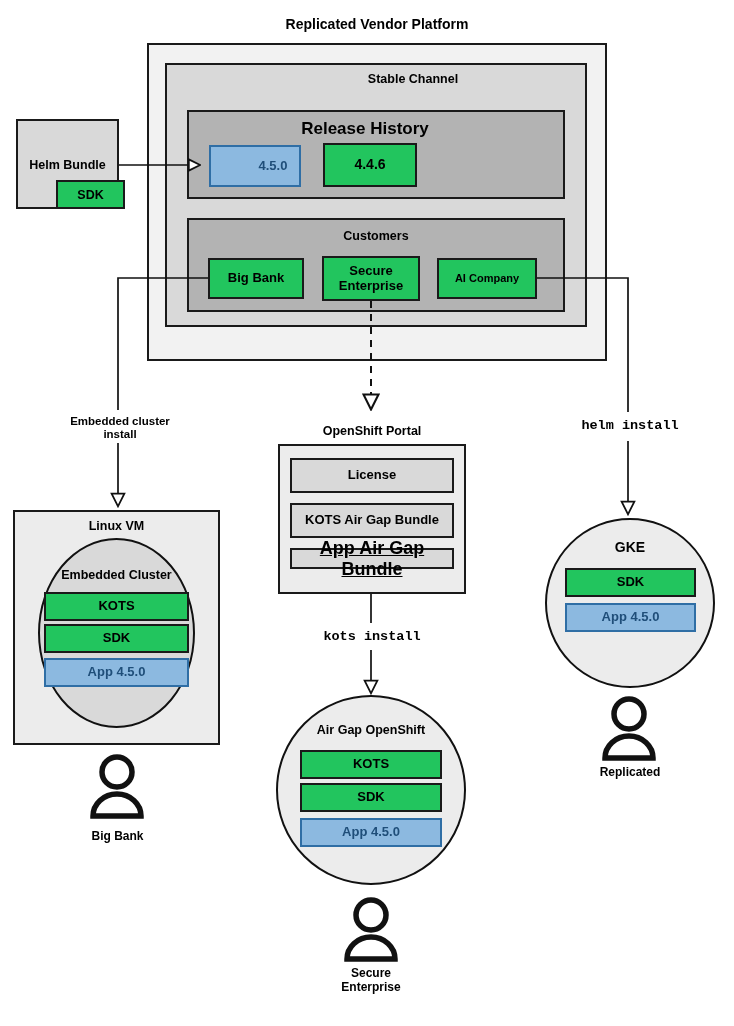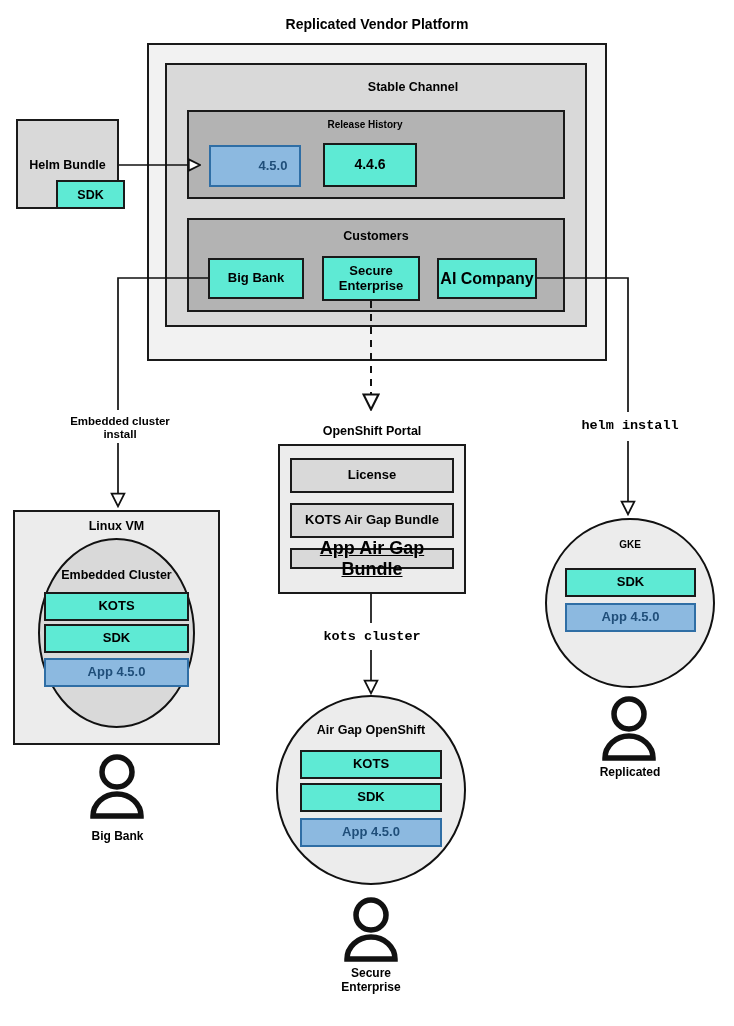--- a/index.html
+++ b/index.html
@@ -9,21 +9,21 @@
   .lbl{position:absolute;text-align:center;font-weight:bold;line-height:1.15;}
 
   
   .box{position:absolute;box-sizing:border-box;border:2px solid #1a1a1a;}
   .plat{background:#f2f2f2;}
   .chan{background:#d9d9d9;}
   .grp {background:#b3b3b3;}
   .light{background:#ececec;}
 
   .node{position:absolute;box-sizing:border-box;border:2px solid #1a1a1a;
-        background:#5eead4;display:flex;align-items:center;justify-content:center;
+        background:#22c55e;display:flex;align-items:center;justify-content:center;
         text-align:center;font-weight:bold;line-height:1.12;}
   .node.blue{background:#8cb9e0;border-color:#2f6ea5;color:#1f4e79;}
   .node.gray{background:#d9d9d9;}
 
   .hdr{position:absolute;width:100%;left:0;text-align:center;font-weight:bold;}
 
   .circle{position:absolute;box-sizing:border-box;border-radius:50%;
           border:2.5px solid #111;}
   .c-dark{background:#d9d9d9;}
   .c-light{background:#ececec;}
@@ -37,44 +37,44 @@
   .ppl{stroke:#111;stroke-width:5.5;fill:none;stroke-linecap:round;}
 </style>
 </head>
 <body>
 
 <div class="lbl" style="left:147px;top:16px;width:460px;font-size:14px;">Replicated Vendor Platform</div>
 
 <div class="box plat" style="left:147px;top:43px;width:460px;height:318px;"></div>
 
 <div class="box chan" style="left:165px;top:63px;width:422px;height:264px;"></div>
-<div class="hdr" style="left:165px;top:80px;width:496px;font-size:12.5px;">Stable Channel</div>
+<div class="hdr" style="left:165px;top:72px;width:496px;font-size:12.5px;">Stable Channel</div>
 
 <div class="box grp" style="left:187px;top:110px;width:378px;height:89px;"></div>
-<div class="hdr" style="left:187px;top:119px;width:356px;font-size:10px;">Release History</div>
+<div class="hdr" style="left:187px;top:119px;width:356px;font-size:17px;">Release History</div>
 
 <div class="node blue" style="left:209px;top:145px;width:92px;height:42px;font-size:13px;padding-left:36px;">4.5.0</div>
 <div class="node" style="left:323px;top:143px;width:94px;height:44px;font-size:14px;">4.4.6</div>
 
 <div class="box grp" style="left:187px;top:218px;width:378px;height:94px;"></div>
 <div class="hdr" style="left:187px;top:229px;width:378px;font-size:12.5px;">Customers</div>
 
 <div class="node" style="left:208px;top:258px;width:96px;height:41px;font-size:13px;">Big Bank</div>
 <div class="node" style="left:322px;top:256px;width:98px;height:45px;font-size:13px;white-space:pre-line;">Secure
 Enterprise</div>
-<div class="node" style="left:437px;top:258px;width:100px;height:41px;font-size:16px;">AI Company</div>
+<div class="node" style="left:437px;top:258px;width:100px;height:41px;font-size:11px;">AI Company</div>
 
 <div class="box" style="left:16px;top:119px;width:103px;height:90px;background:#d9d9d9;"></div>
 <div class="lbl" style="left:16px;top:158px;width:103px;font-size:12.5px;">Helm Bundle</div>
 <div class="node" style="left:56px;top:180px;width:69px;height:29px;font-size:12.5px;">SDK</div>
 
 <div class="lbl" style="left:45px;top:415px;width:150px;font-size:11.5px;white-space:pre-line;">Embedded cluster
 install</div>
 
-<div class="lbl mono" style="left:290px;top:629px;width:164px;font-size:13.5px;">kots cluster</div>
+<div class="lbl mono" style="left:290px;top:629px;width:164px;font-size:13.5px;">kots install</div>
 
 <div class="lbl mono" style="left:550px;top:418px;width:160px;font-size:13.5px;">helm install</div>
 
 <div class="lbl" style="left:278px;top:424px;width:188px;font-size:12.5px;">OpenShift Portal</div>
 <div class="box light" style="left:278px;top:444px;width:188px;height:150px;"></div>
 <div class="node gray" style="left:290px;top:458px;width:164px;height:35px;font-size:13px;">License</div>
 <div class="node gray" style="left:290px;top:503px;width:164px;height:35px;font-size:13px;">KOTS Air Gap Bundle</div>
 <div class="node gray" style="left:290px;top:548px;width:164px;height:21px;font-size:18px;text-decoration:underline;">App Air Gap Bundle</div>
 
 <div class="box light" style="left:13px;top:510px;width:207px;height:235px;"></div>
@@ -88,21 +88,21 @@
 
 <div class="circle c-light" style="left:276px;top:695px;width:190px;height:190px;"></div>
 <div class="hdr" style="left:276px;top:723px;width:190px;font-size:12.5px;">Air Gap OpenShift</div>
 <div class="node" style="left:300px;top:750px;width:142px;height:29px;font-size:13px;">KOTS</div>
 <div class="node" style="left:300px;top:783px;width:142px;height:29px;font-size:13px;">SDK</div>
 <div class="node blue" style="left:300px;top:818px;width:142px;height:29px;font-size:13px;">App 4.5.0</div>
 <div class="lbl" style="left:298px;top:967px;width:146px;font-size:12px;white-space:pre-line;">Secure
 Enterprise</div>
 
 <div class="circle c-light" style="left:545px;top:518px;width:170px;height:170px;"></div>
-<div class="hdr" style="left:545px;top:539px;width:170px;font-size:10px;">GKE</div>
+<div class="hdr" style="left:545px;top:539px;width:170px;font-size:14px;">GKE</div>
 <div class="node" style="left:565px;top:568px;width:131px;height:29px;font-size:13px;">SDK</div>
 <div class="node blue" style="left:565px;top:603px;width:131px;height:29px;font-size:13px;">App 4.5.0</div>
 <div class="lbl" style="left:557px;top:766px;width:146px;font-size:12px;">Replicated</div>
 
 <svg class="layer">
   <defs>
     <marker id="ohead" viewBox="0 0 12 12" refX="10" refY="6" markerWidth="9" markerHeight="9" orient="auto">
       <path d="M1,1 L11,6 L1,11 z" fill="#ffffff" stroke="#111" stroke-width="1.4"></path>
     </marker>
     <marker id="shead" viewBox="0 0 12 12" refX="10" refY="6" markerWidth="8" markerHeight="8" orient="auto">

